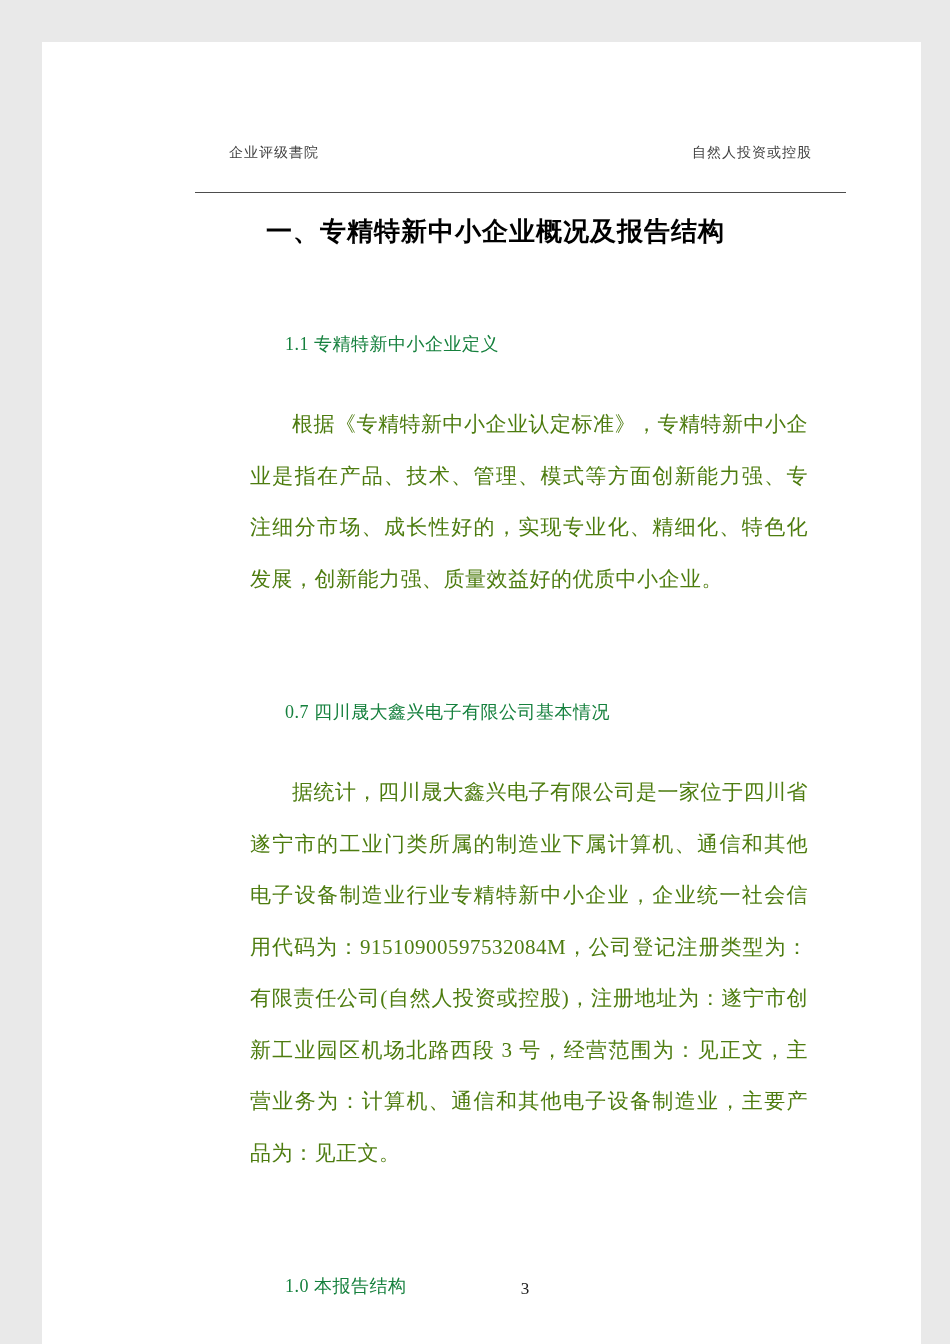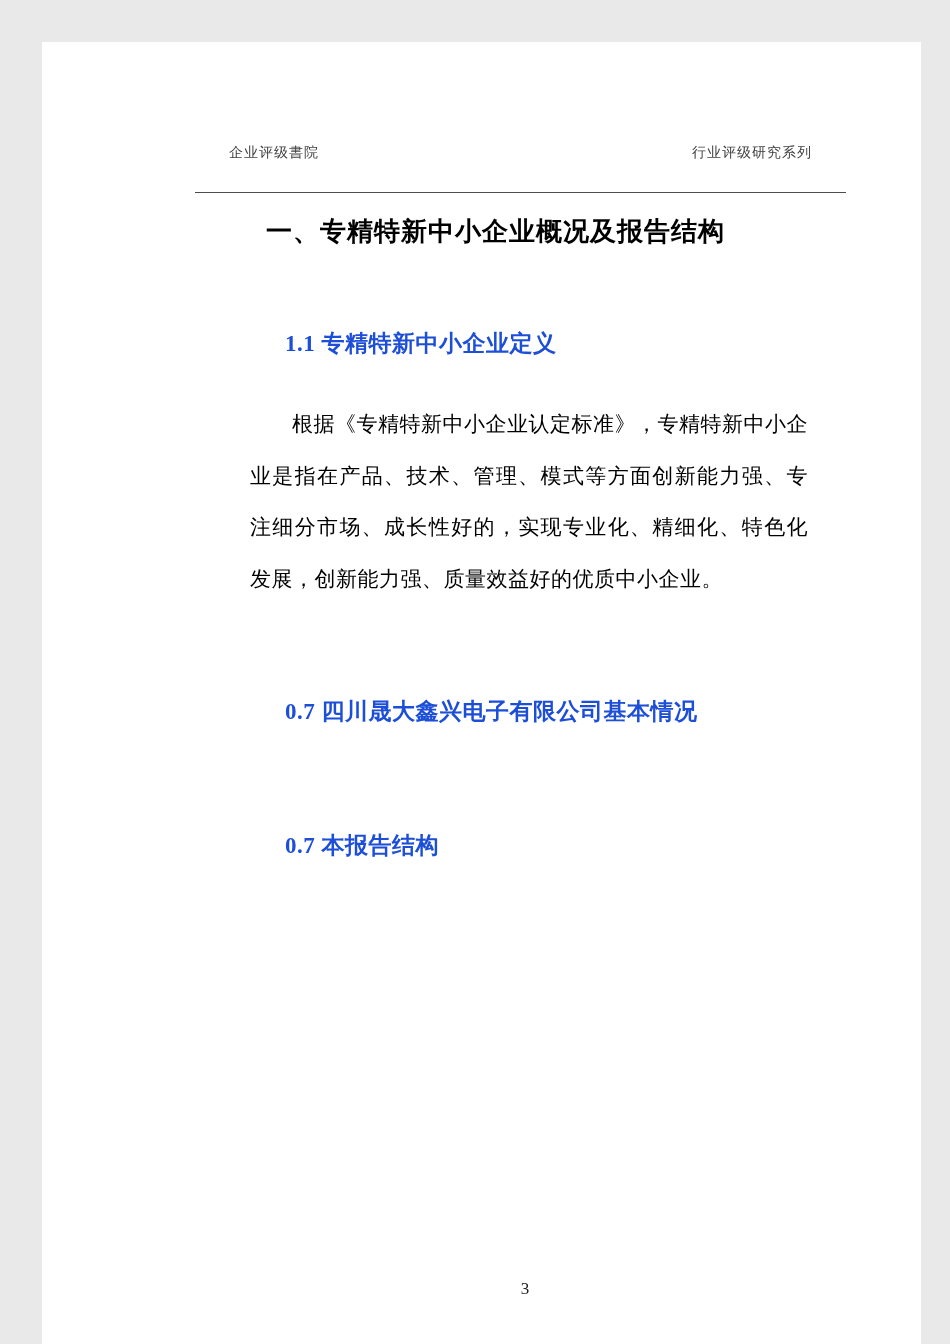--- a/index.html
+++ b/index.html
@@ -46,36 +46,36 @@
     font-weight: bold;
     color: #000000;
     padding-left: 50px;
     margin-top: 16px;
     margin-bottom: 8px;
     letter-spacing: 1px;
     line-height: 40px;
   }
 
   .section-heading {
-    font-size: 23px;
-    font-weight: bold;
-    color: #1d4ed8;
+    font-size: 18px;
+    font-weight: normal;
+    color: #15803d;
     padding-left: 48px;
     margin-top: 26px;
     margin-bottom: 10px;
     letter-spacing: 0.5px;
     line-height: 38px;
   }
 
   .body-paragraph {
     font-size: 21px;
     line-height: 51.5px;
     text-align: justify;
     text-indent: 2em;
-    color: #000000;
+    color: #4d7c0f;
     letter-spacing: 0.5px;
     margin-bottom: 2px;
   }
 
   
   .page-footer {
     position: absolute;
     bottom: 66px;
     left: 0;
     width: 100%;
@@ -85,38 +85,39 @@
     font-family: "Liberation Serif", "DejaVu Serif", serif;
   }
 </style>
 </head>
 <body>
 
 <div class="page">
 
   <header class="page-header">
     <span>企业评级書院</span>
-    <span>行业评级研究系列</span>
+    <span>自然人投资或控股</span>
   </header>
 
   <main class="page-body">
 
     <h1 class="chapter-title">一、专精特新中小企业概况及报告结构</h1>
 
     <section>
       <h2 class="section-heading">1.1 专精特新中小企业定义</h2>
       <p class="body-paragraph">根据《专精特新中小企业认定标准》，专精特新中小企业是指在产品、技术、管理、模式等方面创新能力强、专注细分市场、成长性好的，实现专业化、精细化、特色化发展，创新能力强、质量效益好的优质中小企业。</p>
     </section>
 
     <section>
       <h2 class="section-heading">0.7 四川晟大鑫兴电子有限公司基本情况</h2>
+      <p class="body-paragraph">据统计，四川晟大鑫兴电子有限公司是一家位于四川省遂宁市的工业门类所属的制造业下属计算机、通信和其他电子设备制造业行业专精特新中小企业，企业统一社会信用代码为：91510900597532084M，公司登记注册类型为：有限责任公司(自然人投资或控股)，注册地址为：遂宁市创新工业园区机场北路西段 3 号，经营范围为：见正文，主营业务为：计算机、通信和其他电子设备制造业，主要产品为：见正文。</p>
     </section>
 
     <section>
-      <h2 class="section-heading">0.7 本报告结构</h2>
+      <h2 class="section-heading">1.0 本报告结构</h2>
     </section>
 
   </main>
 
   <footer class="page-footer">
     <span>3</span>
   </footer>
 
 </div>
 

